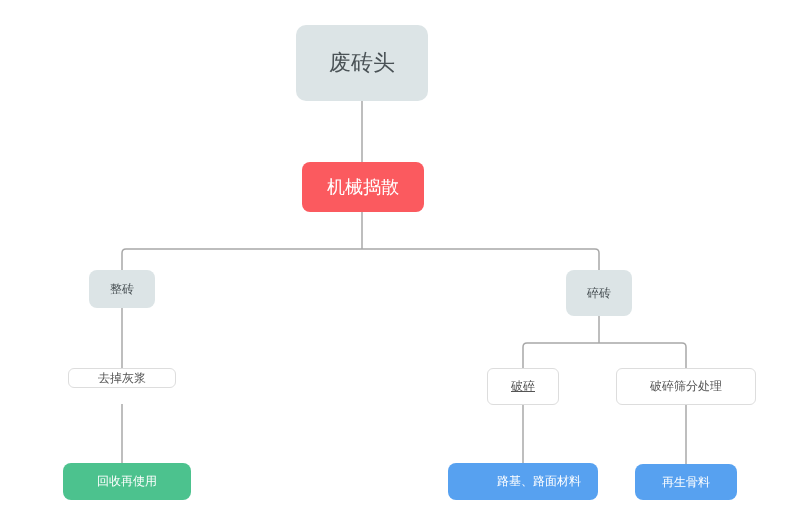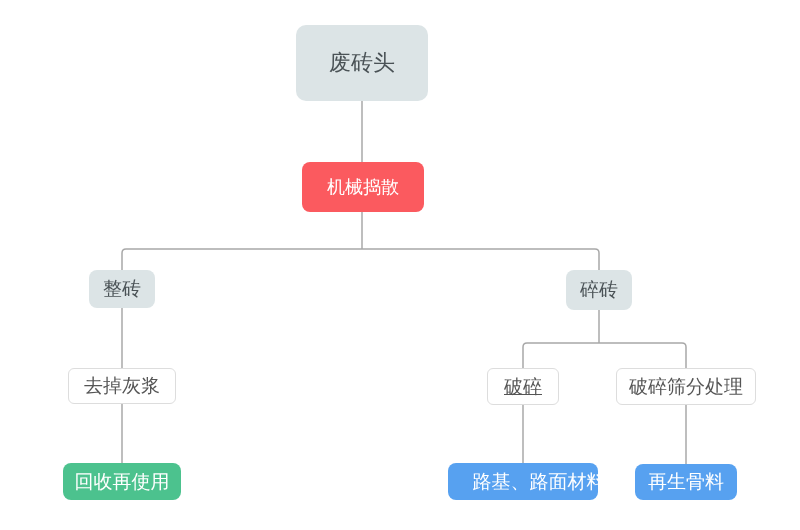--- a/index.html
+++ b/index.html
@@ -32,21 +32,21 @@
     stroke: var(--line);
     stroke-width: 1.5;
   }
   .node {
     position: absolute;
     box-sizing: border-box;
     display: flex;
     align-items: center;
     justify-content: center;
     border-radius: 8px;
-    font-size: 19px;
+    font-size: 12px;
     white-space: nowrap;
     cursor: default;
     user-select: none;
   }
   .node.gray   { background: var(--node-gray-bg); color: var(--text-dark); }
   .node.root   { font-size: 22px; border-radius: 10px; }
   .node.red    { background: var(--node-red-bg); color: var(--text-light); font-size: 18px; }
   .node.outline{ background: #ffffff; border: 1px solid var(--outline-border); color: var(--text-mid); border-radius: 6px; }
   .node.green  { background: var(--node-green-bg); color: var(--text-light); }
   .node.blue   { background: var(--node-blue-bg); color: var(--text-light); }
@@ -67,27 +67,27 @@
     <path d="M523 405 V463"></path>
     <path d="M686 405 V464"></path>
   </svg>
 
   <div class="node gray root" style="left:296px; top:25px; width:132px; height:76px;">废砖头</div>
 
   <div class="node red" style="left:302px; top:162px; width:122px; height:50px;">机械捣散</div>
 
   <div class="node gray" style="left:89px; top:270px; width:66px; height:38px;">整砖</div>
 
-  <div class="node gray" style="left:566px; top:270px; width:66px; height:40px;">碎砖</div>
+  <div class="node gray" style="left:566px; top:270px; width:66px; height:46px;">碎砖</div>
 
-  <div class="node outline" style="left:68px; top:368px; width:108px; height:36px;">去掉灰浆</div>
+  <div class="node outline" style="left:68px; top:368px; width:108px; height:20px;">去掉灰浆</div>
 
   <div class="node outline" style="left:487px; top:368px; width:72px; height:37px;text-decoration:underline;">破碎</div>
 
   <div class="node outline" style="left:616px; top:368px; width:140px; height:37px;text-align:center;">破碎筛分处理</div>
 
-  <div class="node green" style="left:63px; top:463px; width:118px; height:37px;">回收再使用</div>
+  <div class="node green" style="left:63px; top:463px; width:128px; height:37px;">回收再使用</div>
 
   <div class="node blue" style="left:448px; top:463px; width:150px; height:37px;padding-left:32px;">路基、路面材料</div>
 
   <div class="node blue" style="left:635px; top:464px; width:102px; height:36px;">再生骨料</div>
 
 </div>
 
 </body></html>

